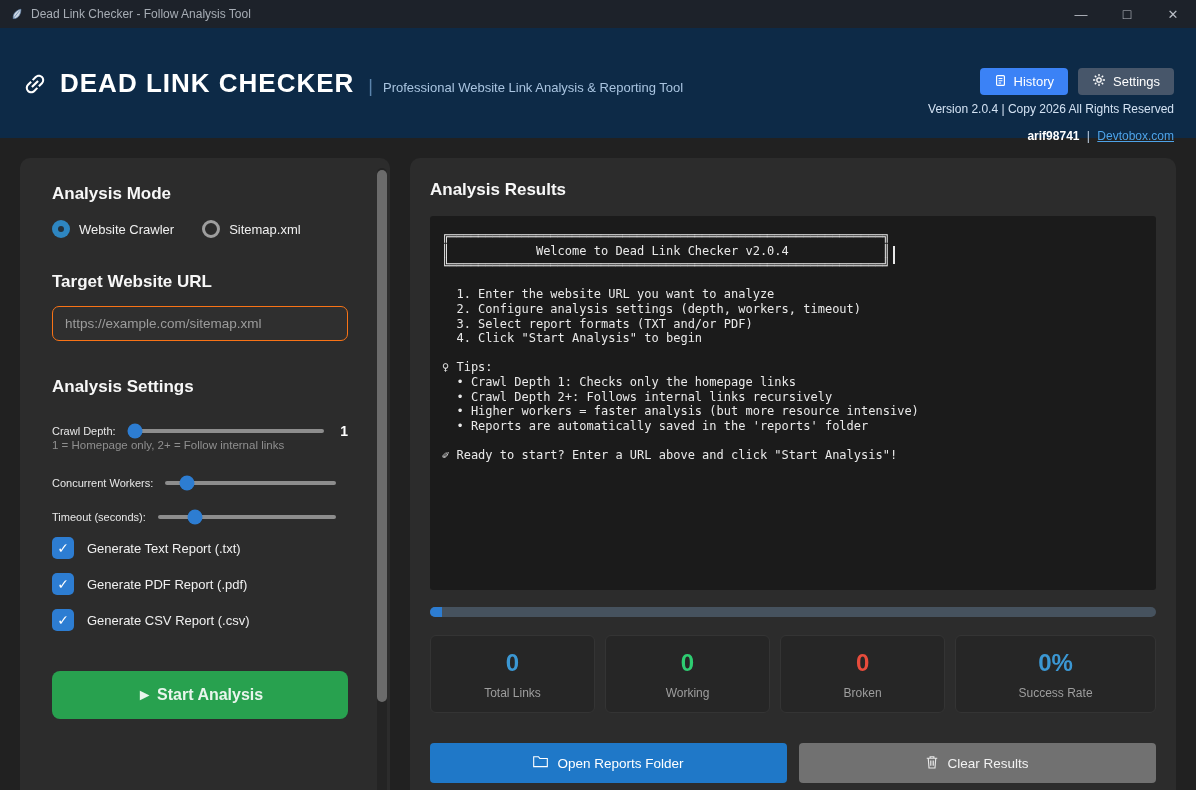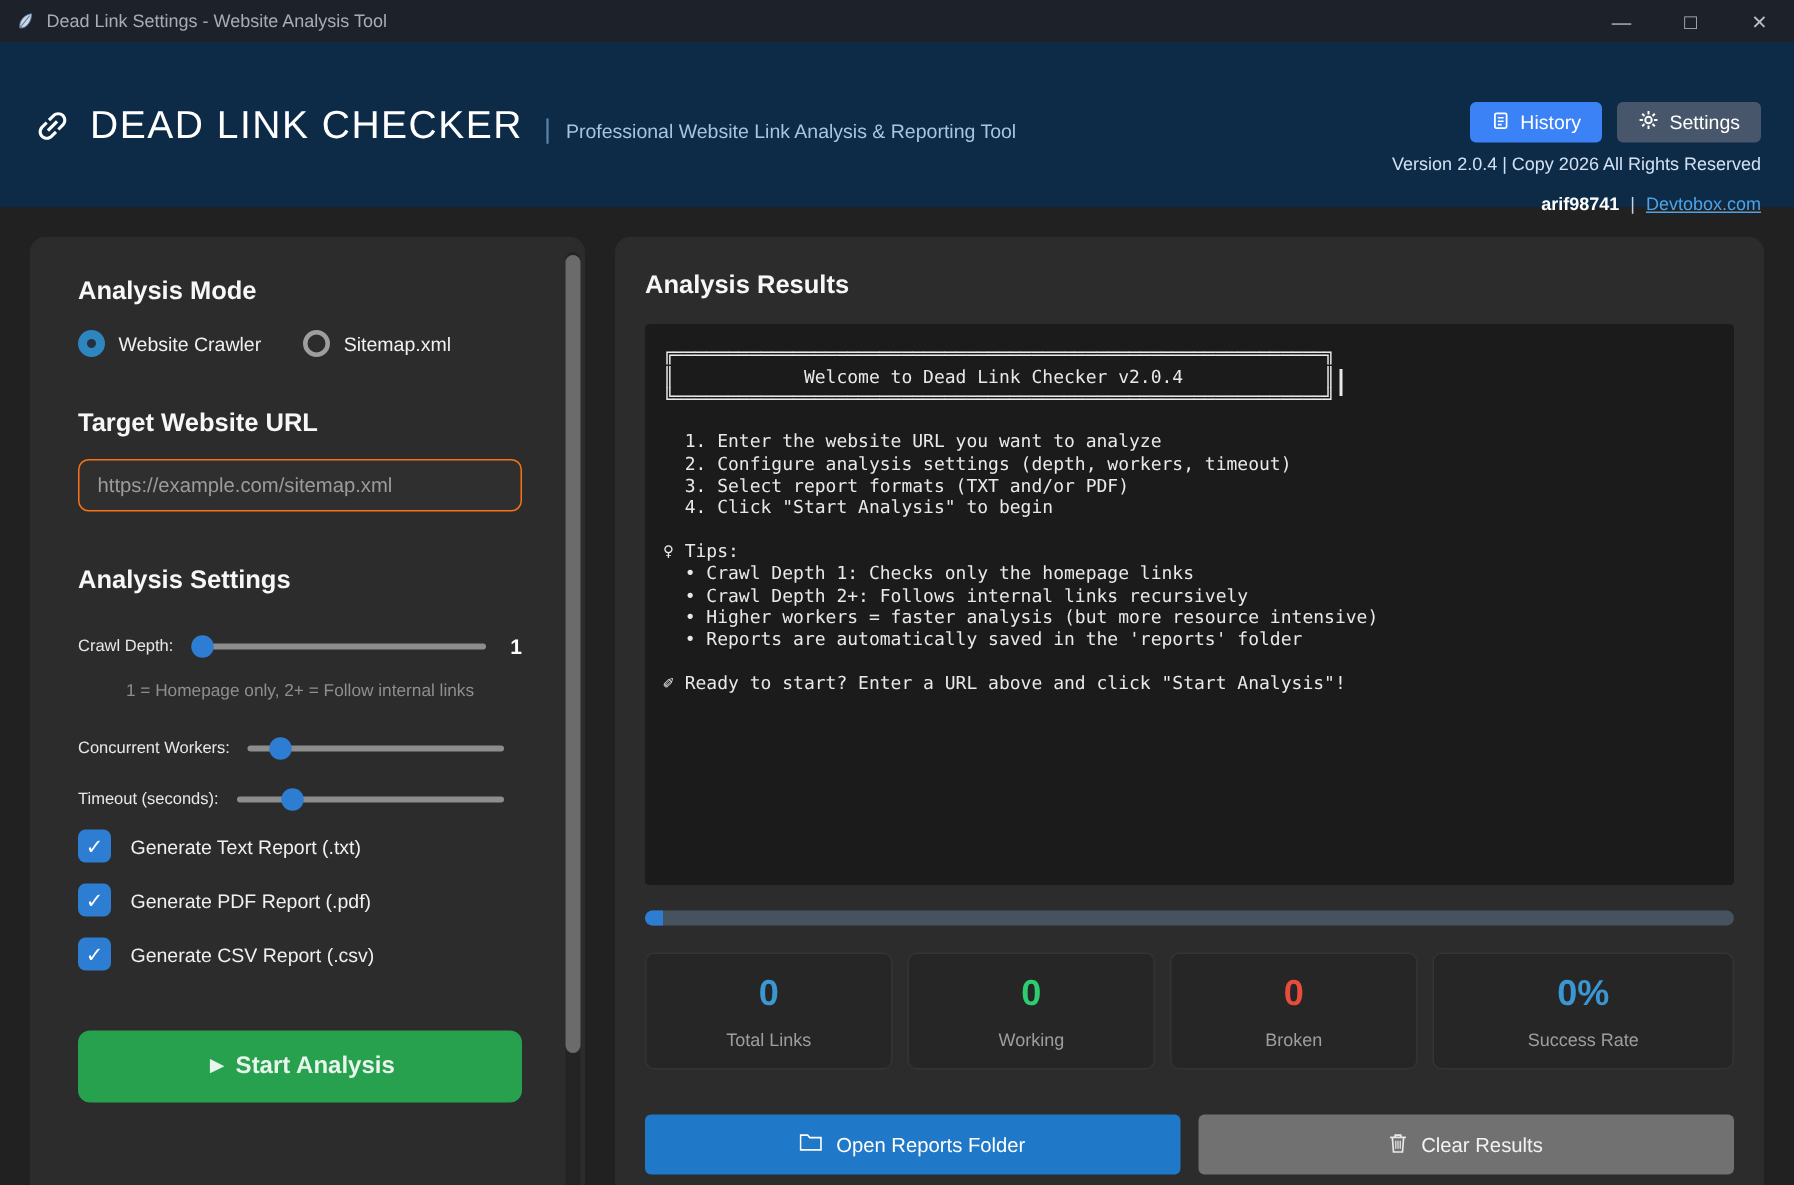--- a/index.html
+++ b/index.html
@@ -12,21 +12,21 @@
   .titlebar .title { color:#a7adb5; font-size:12px; }
   .titlebar .spacer { flex:1; }
   .win-btn { width:46px; height:28px; display:flex; align-items:center; justify-content:center;
              color:#b9bec6; font-size:13px; cursor:default; }
   .win-btn.max { font-size:14px; }
 
   
   .header { height:110px; background:#0d2a47; position:relative; color:#fff; }
   .brand { position:absolute; left:22px; top:40px; display:flex; align-items:center; }
   .brand .logo { margin-right:12px; display:flex; }
-  .brand .app-name { font-size:26px; font-weight:normal; letter-spacing:1px; color:#ffffff; }
+  .brand .app-name { font-size:26px; font-weight:bold; letter-spacing:1px; color:#ffffff; }
   .brand .sep { color:#5b84ad; font-size:18px; margin:6px 0 0 14px; }
   .brand .tagline { color:#a9c4e0; font-size:13px; margin:8px 0 0 10px; }
   .header-actions { position:absolute; top:40px; right:22px; display:flex; gap:10px; }
   .hbtn { display:flex; align-items:center; gap:7px; border-radius:4px; padding:0 14px;
           height:27px; font-size:13px; color:#fff; cursor:pointer; }
   .hbtn.history { background:#3b82f6; }
   .hbtn.settings { background:#47566a; }
   .version-line { position:absolute; top:74px; right:22px; font-size:12px; color:#d3e2f3; }
   .user-line { position:absolute; top:101px; right:22px; font-size:12px; color:#e6eef7; }
   .user-line .uname { font-weight:bold; color:#ffffff; }
@@ -59,21 +59,21 @@
 
   .h-settings { margin-top:36px; }
   .slider-row { display:flex; align-items:center; margin-top:26px; }
   .slider-row.tight { margin-top:22px; }
   .slider-row .slabel { color:#e8e8e8; font-size:11px; flex:none; }
   .slider-track { flex:1; height:4px; background:#8d8d8d; border-radius:2px; margin:0 12px;
                   position:relative; cursor:pointer; }
   .slider-thumb { position:absolute; top:50%; width:15px; height:15px; background:#2d7dd2;
                   border-radius:50%; transform:translate(-50%,-50%); cursor:pointer; }
   .slider-val { color:#ffffff; font-size:14px; font-weight:bold; width:12px; text-align:right; }
-  .hint { margin-top:16px; color:#8f8f8f; font-size:11.5px;text-align:center; }
+  .hint { color:#8f8f8f; font-size:11.5px; }
 
   .h-report { margin-top:36px; }
   .check-row { display:flex; align-items:center; gap:13px; margin-top:14px; cursor:pointer; }
   .check-row:first-of-type { margin-top:22px; }
   .checkbox { width:22px; height:22px; background:#2d7dd2; border-radius:5px; color:#fff;
               display:flex; align-items:center; justify-content:center; font-size:14px; flex:none; }
   .check-row .clabel { color:#f0f0f0; font-size:13px; }
 
   .start-btn { margin-top:40px; width:100%; height:48px; background:#28a14f; border:none;
                border-radius:8px; color:#e8f5ec; font-size:16px; font-weight:bold;
@@ -116,21 +116,21 @@
 </head>
 <body>
 
 <div class="titlebar">
   <span class="app-icon">
     <svg viewBox="0 0 16 16" width="13" height="13">
         <path d="M13.5 1.5 C9 2 5 5.5 4 10 L4 13 L6.5 13 C11 11.5 13.5 7 13.5 1.5 Z" fill="#cfd8e3" stroke="#5e81a8" stroke-width="0.8"></path>
         <path d="M4 13 L12 3" stroke="#5e81a8" stroke-width="0.9" fill="none"></path>
       </svg>
   </span>
-  <span class="title">Dead Link Settings - Website Analysis Tool</span>
+  <span class="title">Dead Link Checker - Follow Analysis Tool</span>
   <span class="spacer"></span>
   <div class="win-btn">
       <span>—</span>
     </div>
   <div class="win-btn max">
       <span>□</span>
     </div>
   <div class="win-btn">
       <span>✕</span>
     </div>

